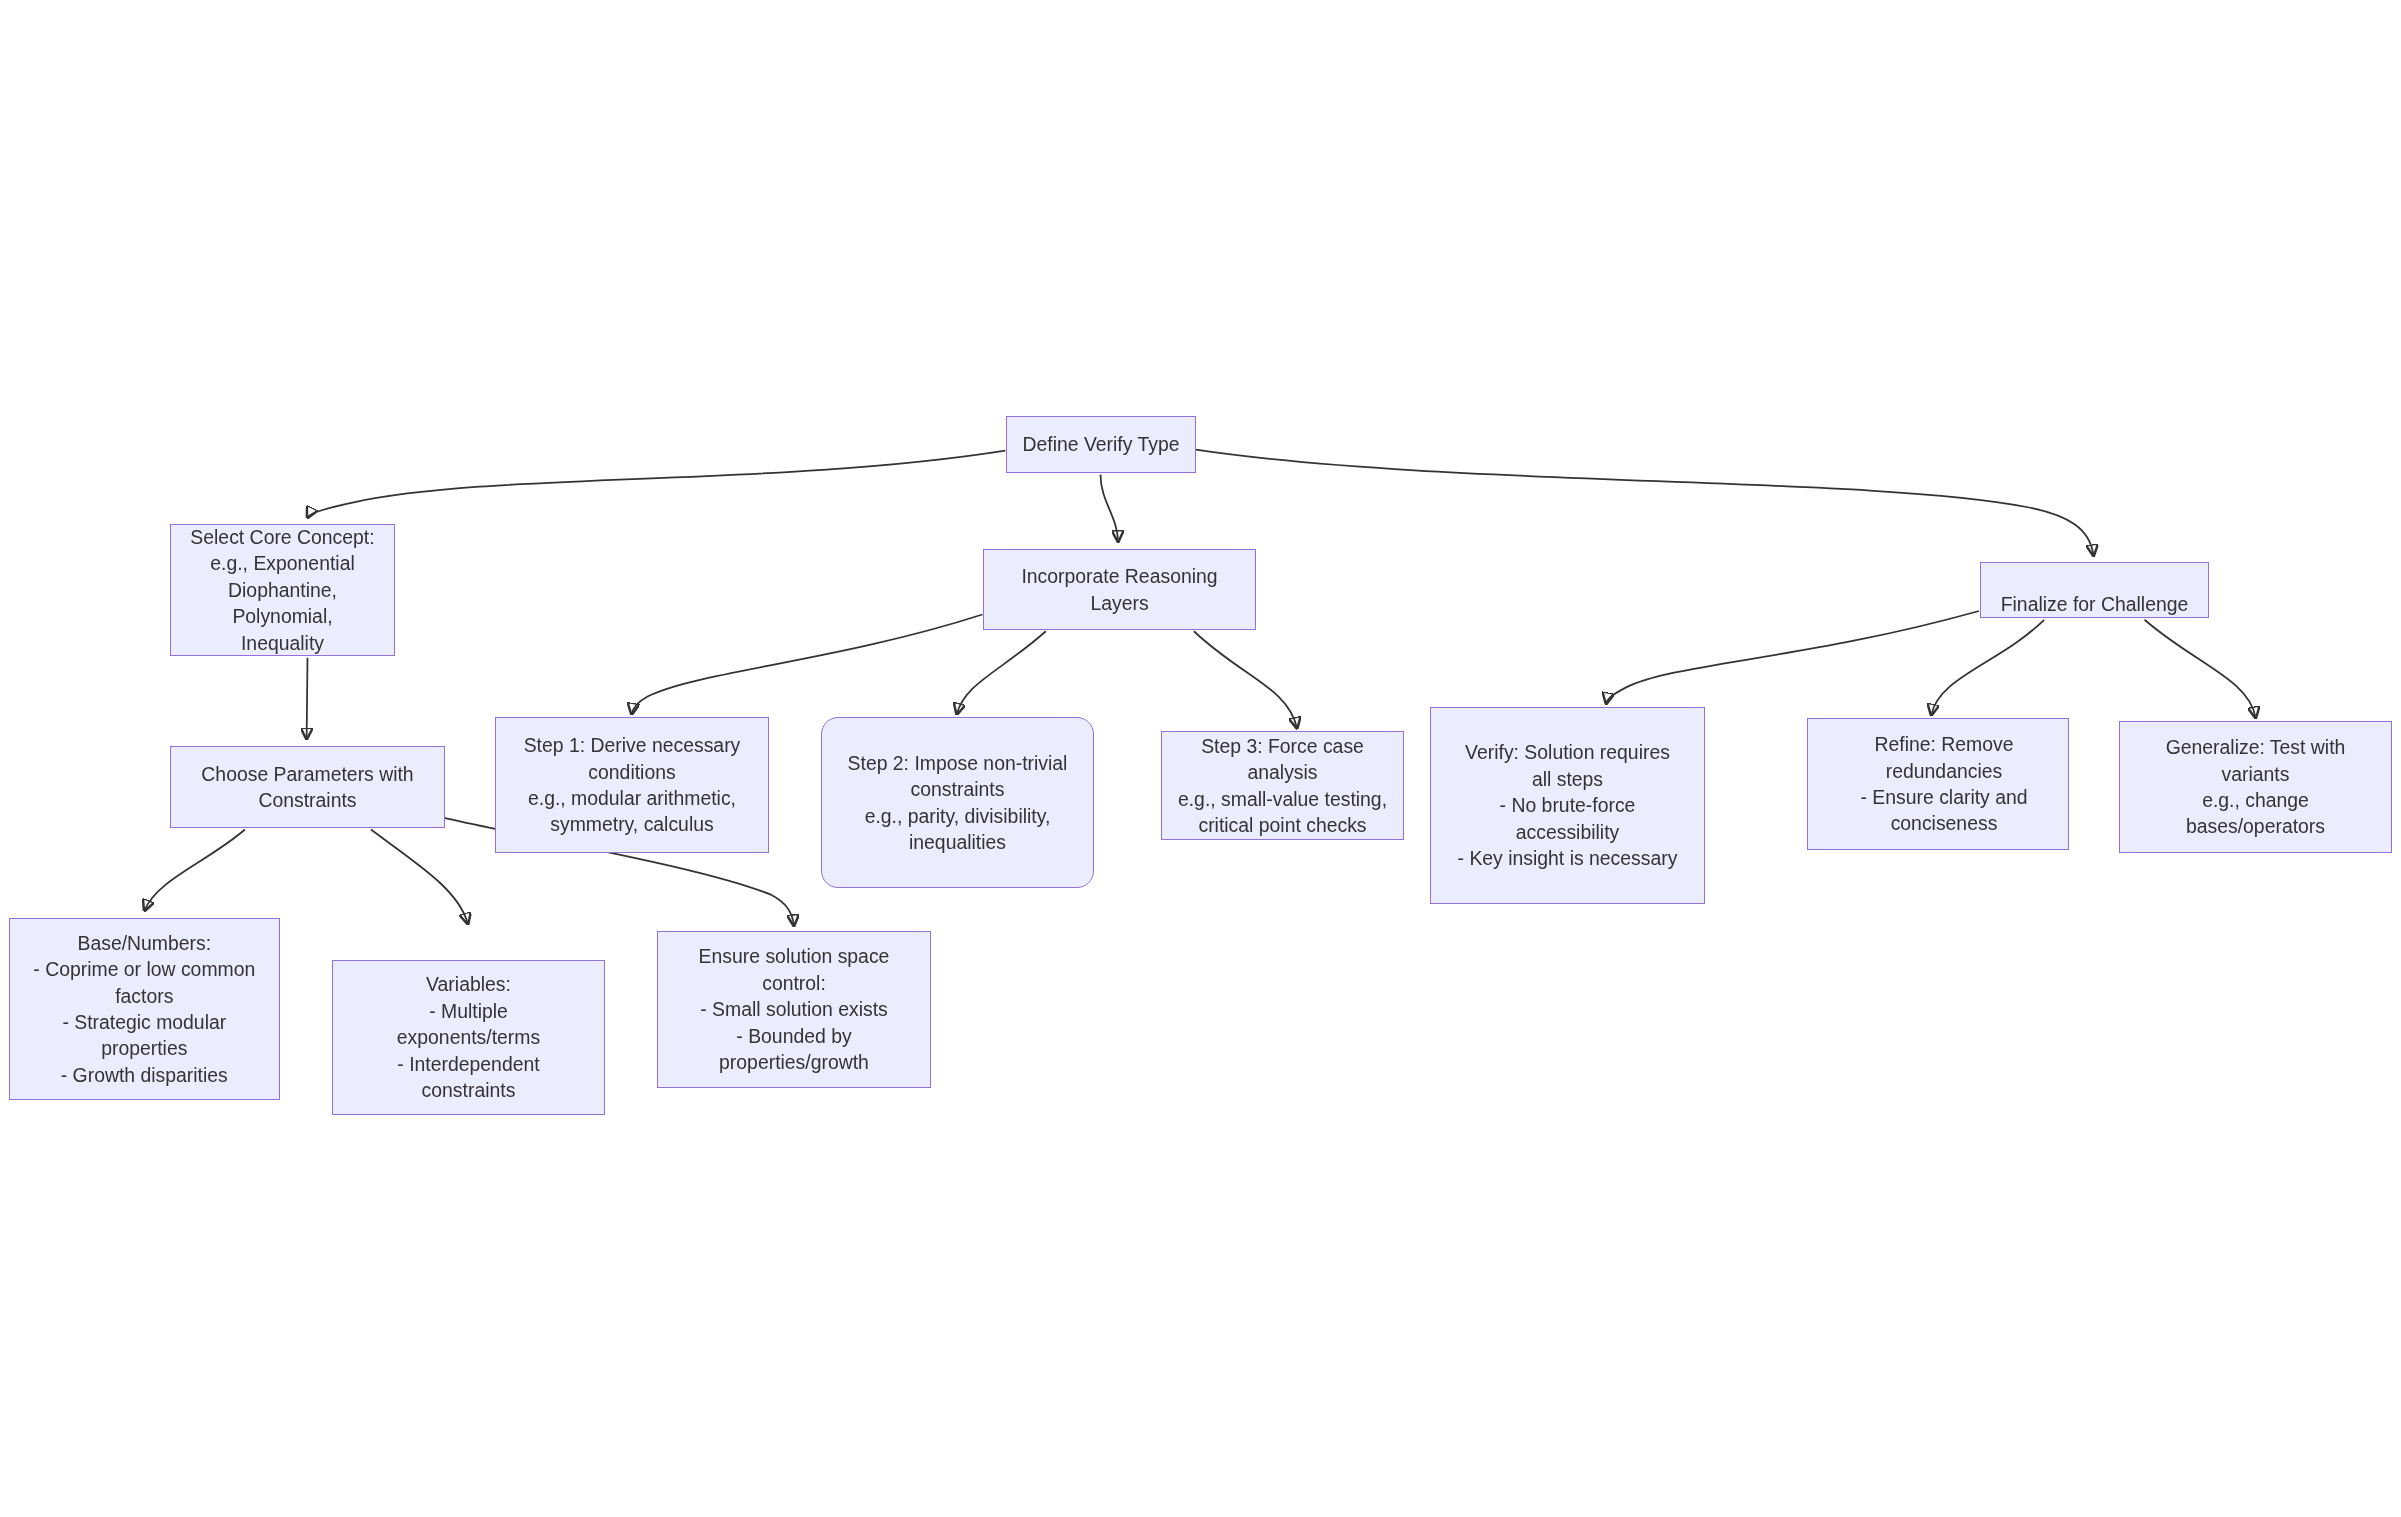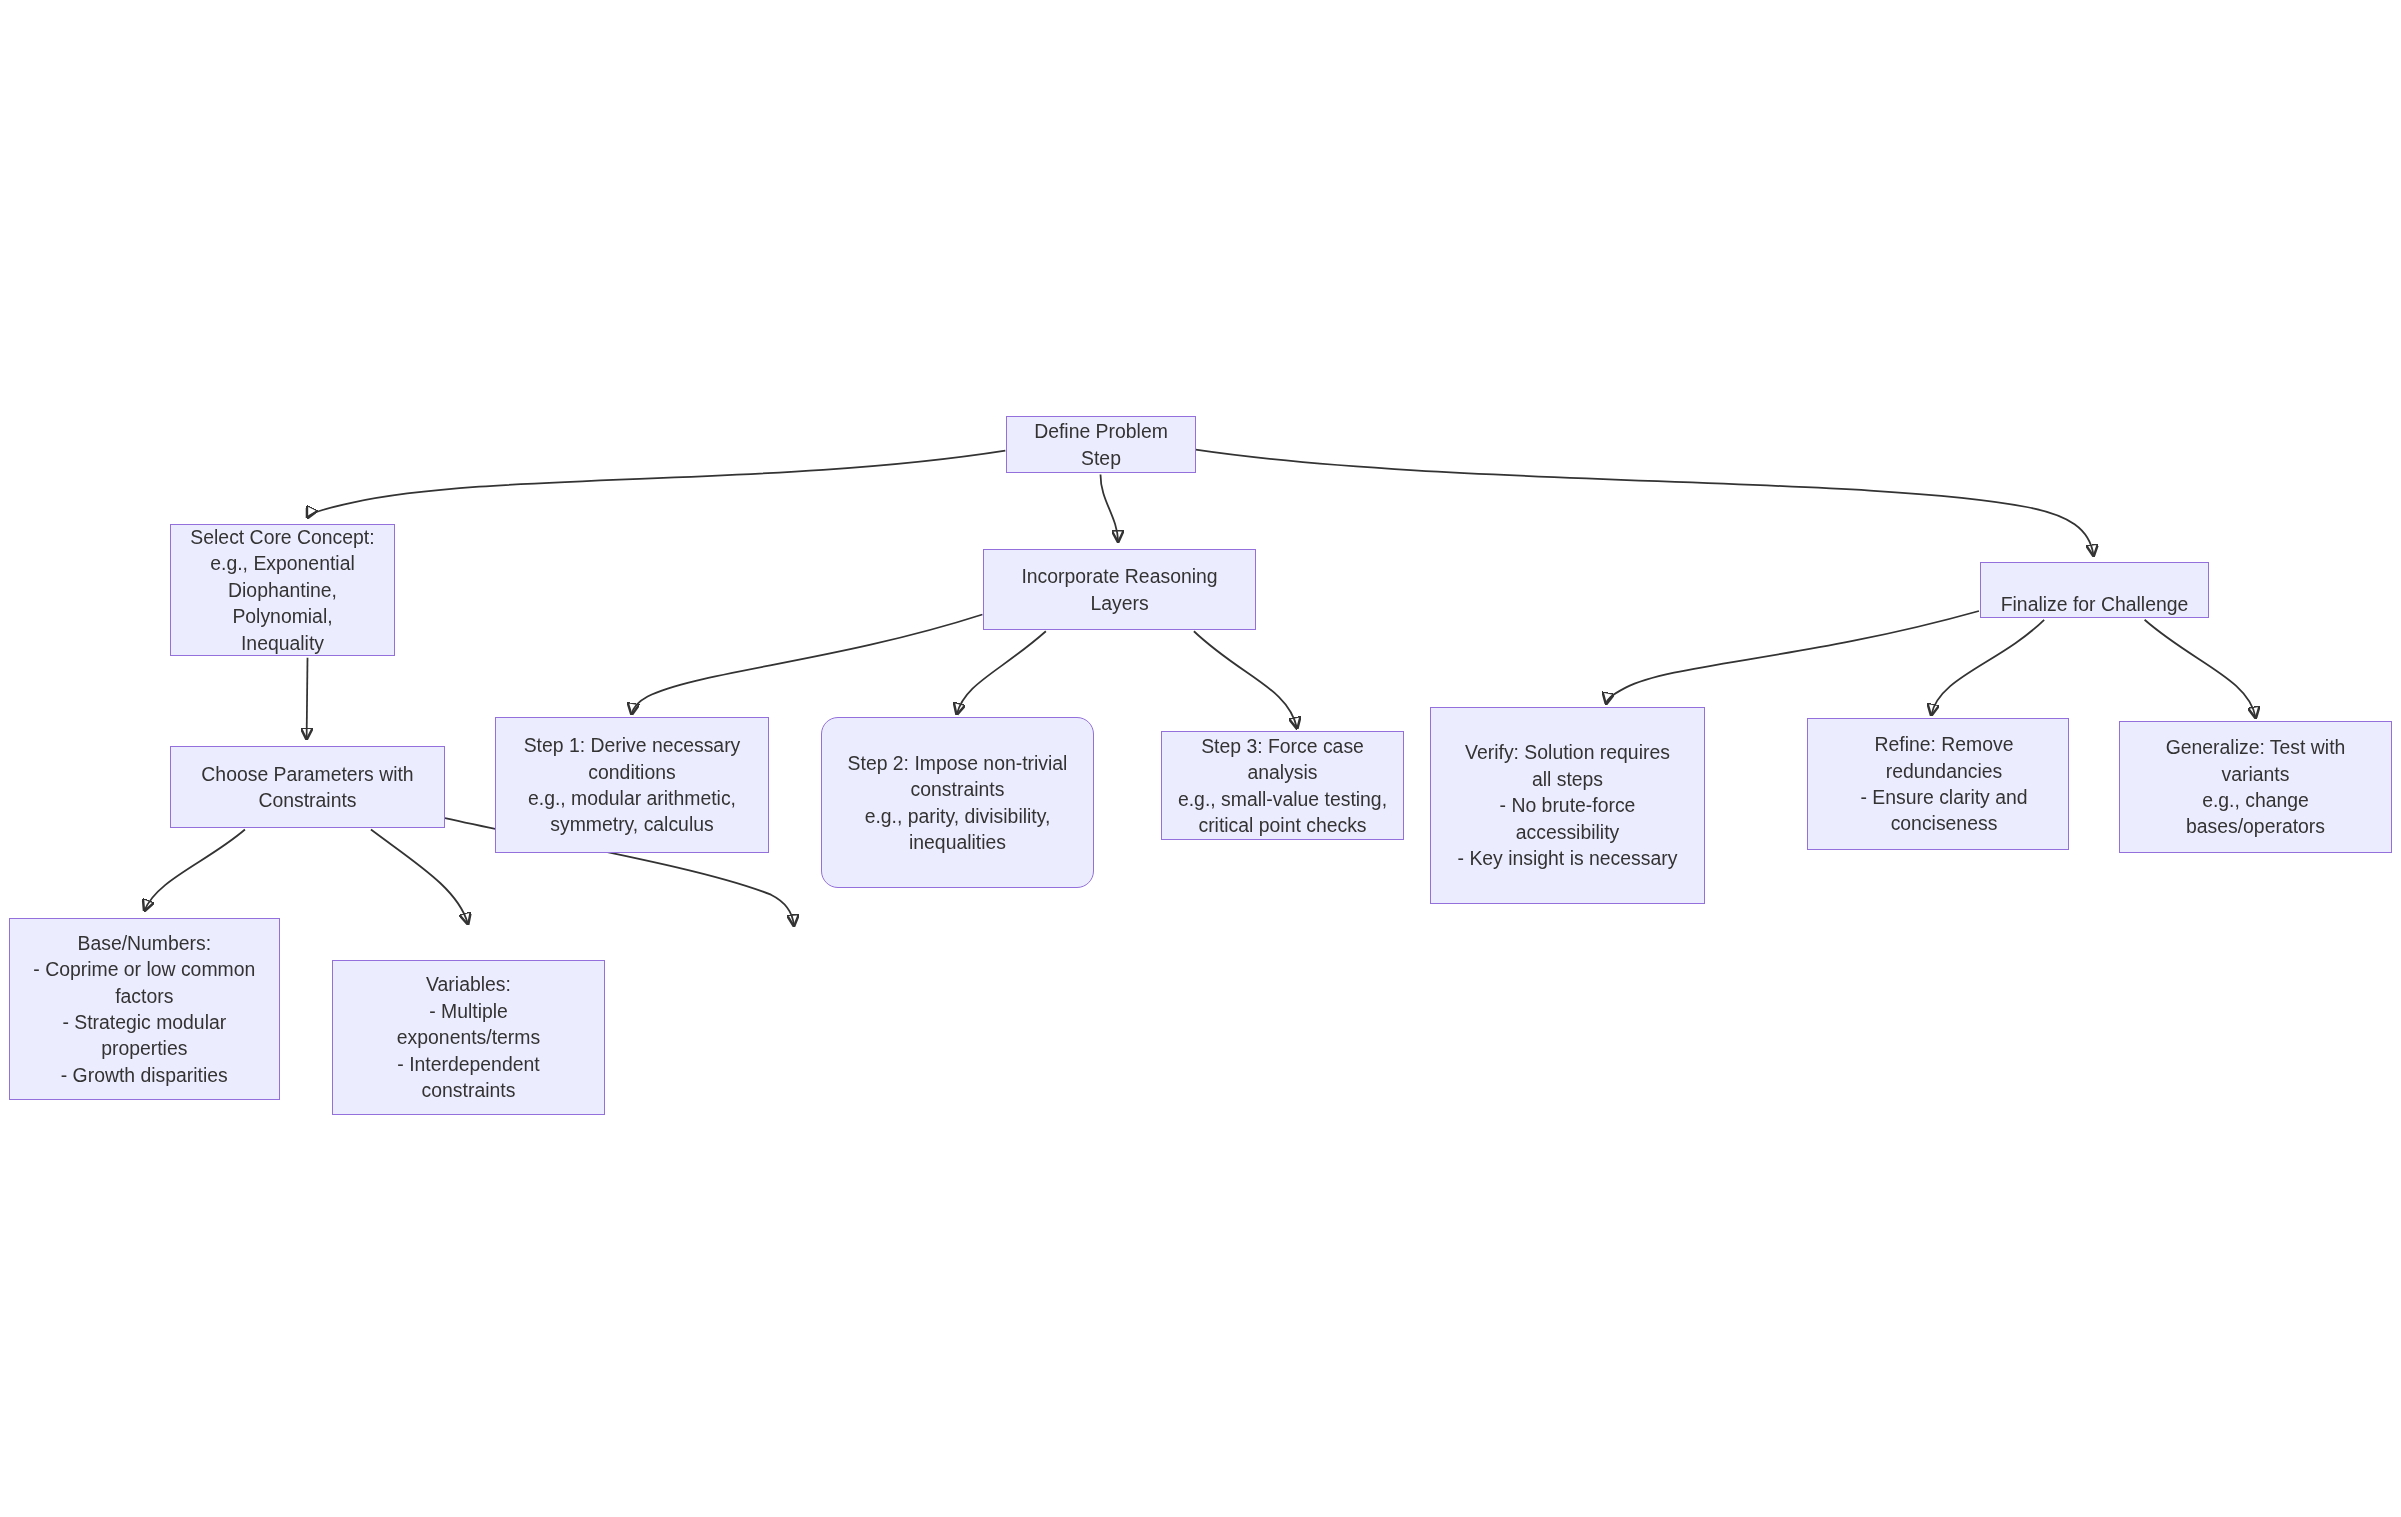--- a/index.html
+++ b/index.html
@@ -64,21 +64,21 @@
     <path d="M 505 928 C 640 958, 800 985, 875 1015 C 895 1025, 900 1038, 901 1050" marker-end="url(#arrow)"></path>
     <path d="M 1115 697 C 950 750, 790 762, 735 790 C 722 797, 718 804, 717 810" marker-end="url(#arrow)"></path>
     <path d="M 1187 716 C 1135 762, 1095 775, 1086 810" marker-end="url(#arrow)"></path>
     <path d="M 1355 716 C 1410 768, 1462 780, 1472 826" marker-end="url(#arrow)"></path>
     <path d="M 2246 693 C 2050 748, 1900 752, 1845 780 C 1828 789, 1824 793, 1823 798" marker-end="url(#arrow)"></path>
     <path d="M 2320 703 C 2270 752, 2200 768, 2192 811" marker-end="url(#arrow)"></path>
     <path d="M 2434 703 C 2490 752, 2552 770, 2560 814" marker-end="url(#arrow)"></path>
   </svg>
 
   <div class="node" style="left:1006px; top:416px; width:190px; height:57px;">
-    <span class="lbl">Define Problem Step</span>
+    <span class="lbl">Define Verify Type</span>
   </div>
 
   <div class="node" style="left:170px; top:524px; width:225px; height:132px;">
     <span class="lbl">Select Core Concept:
 e.g., Exponential
 Diophantine, Polynomial,
 Inequality</span>
   </div>
 
   <div class="node" style="left:983px; top:549px; width:273px; height:81px;">
@@ -105,20 +105,27 @@
   </div>
 
   <div class="node" style="left:332px; top:931px; width:273px; height:155px;margin-top:29px;">
     <span class="lbl">Variables:
 - Multiple
 exponents/terms
 - Interdependent
 constraints</span>
   </div>
 
+  <div class="node" style="left:657px; top:931px; width:274px; height:157px;">
+    <span class="lbl">Ensure solution space
+control:
+- Small solution exists
+- Bounded by
+properties/growth</span>
+  </div>
 
   <div class="node" style="left:495px; top:717px; width:274px; height:136px;">
     <span class="lbl">Step 1: Derive necessary
 conditions
 e.g., modular arithmetic,
 symmetry, calculus</span>
   </div>
 
   <div class="node" style="left:821px; top:717px; width:273px; height:171px;border-radius:17px;">
     <span class="lbl">Step 2: Impose non-trivial

